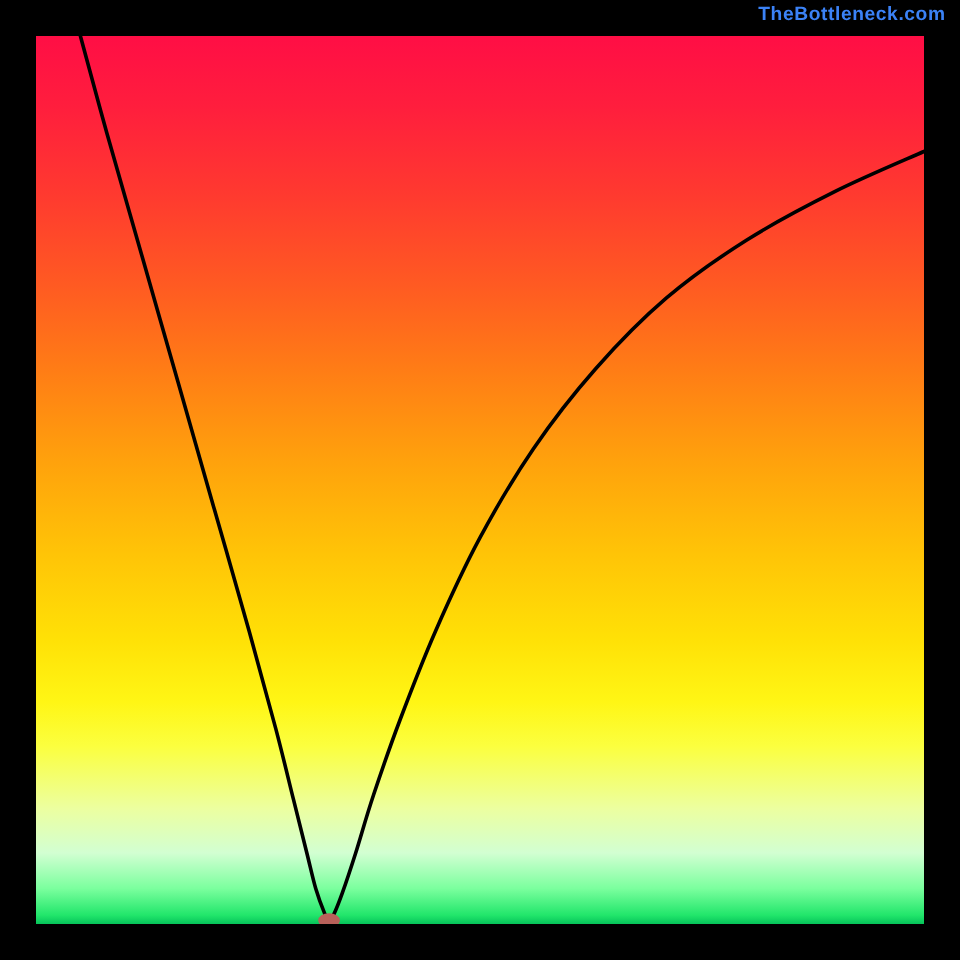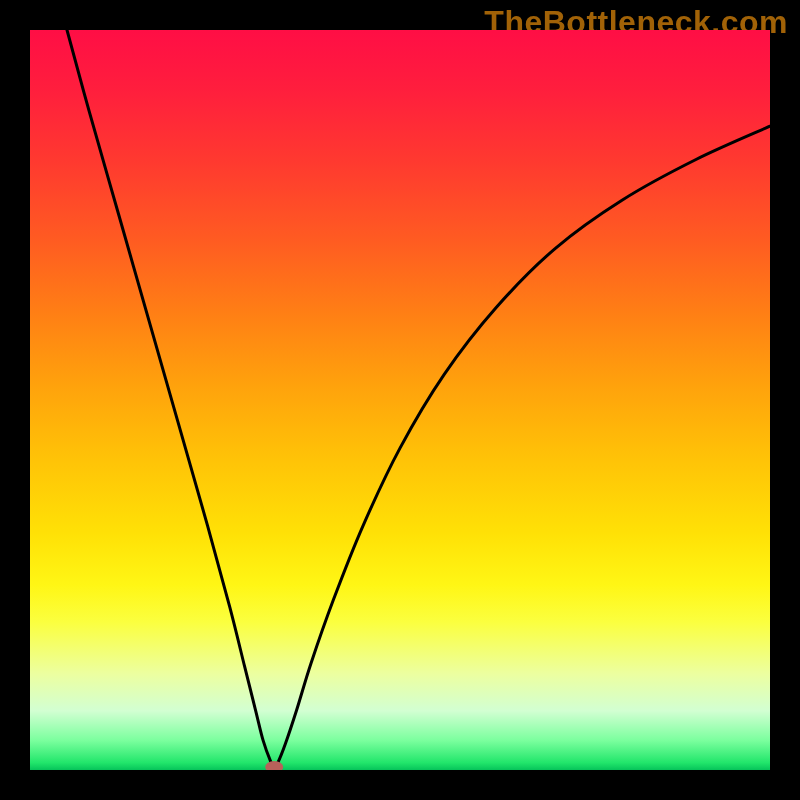--- a/index.html
+++ b/index.html
@@ -14,23 +14,23 @@
     position: relative;
     width: 800px;
     height: 800px;
     background: #000;
   }
   .watermark {
     position: absolute;
     top: 4px;
     right: 12px;
     font-family: Arial, Helvetica, sans-serif;
-    font-size: 32px;
+    font-size: 16px;
     font-weight: 600;
-    color: #a16207;
+    color: #3b82f6;
     letter-spacing: 0.5px;
   }
   .plot {
     position: absolute;
     left: 30px;
     top: 30px;
     width: 740px;
     height: 740px;
     
     background: linear-gradient(

